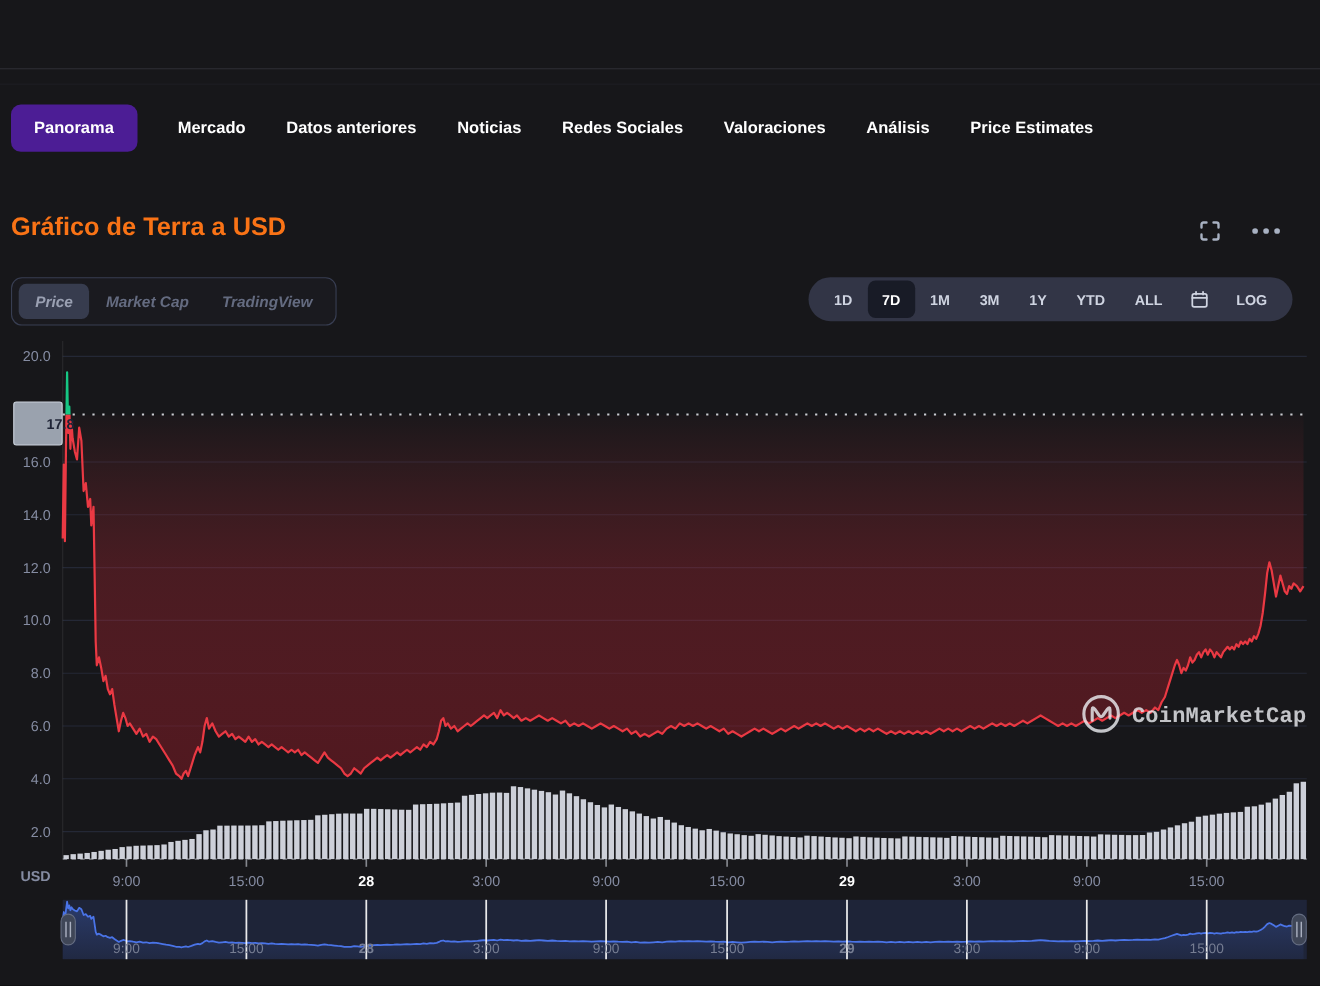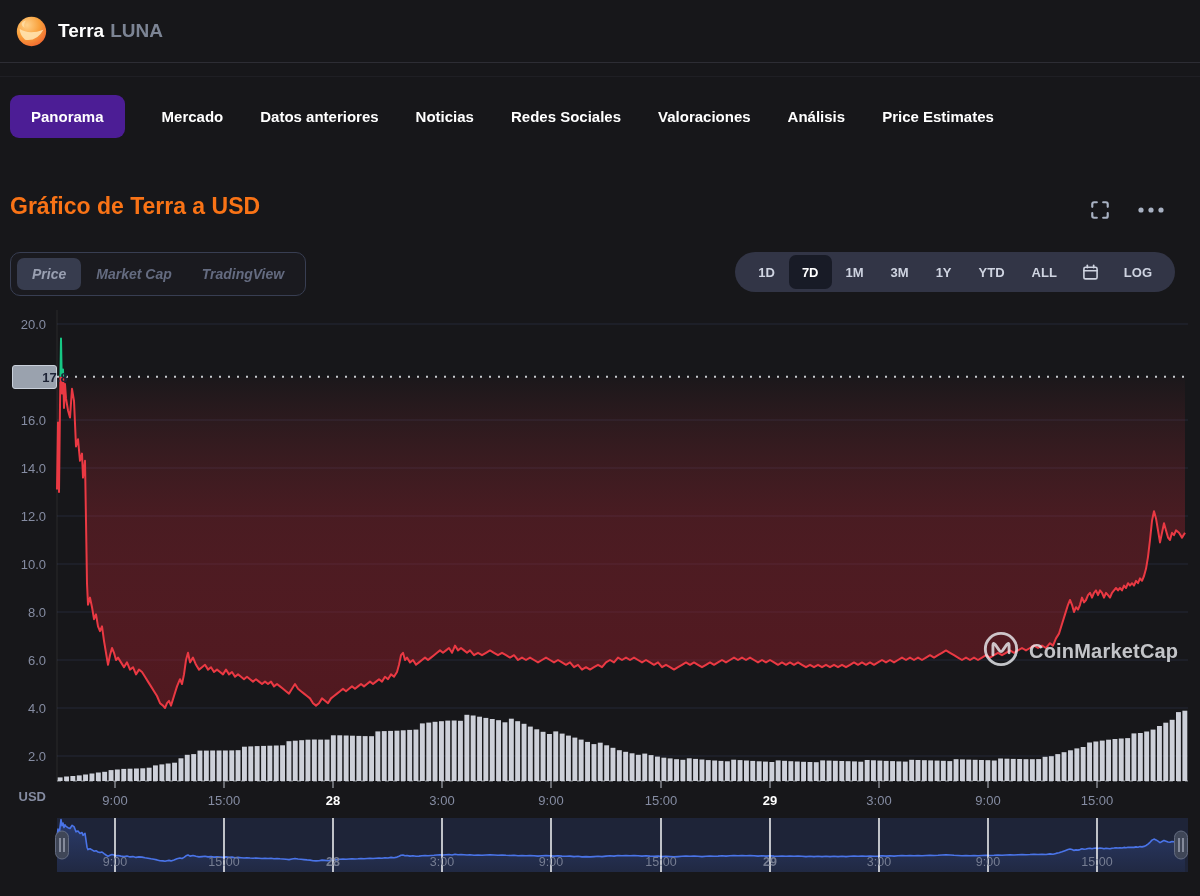--- a/index.html
+++ b/index.html
@@ -28,22 +28,22 @@
   .type-toggle{position:absolute;left:10px;top:252px;height:44px;border:1px solid #383e52;border-radius:10px;display:flex;align-items:center;padding:0 6px;background:rgba(34,37,49,0.25);}
   .type-tab{color:#646b80;font-size:14px;font-weight:700;padding:0 15px;height:32px;display:flex;align-items:center;cursor:pointer;border-radius:7px;white-space:nowrap;font-style:italic;}
   .type-tab.active{background:#373c4e;color:#9aa0b2;}
   .range-selector{position:absolute;right:25px;top:252px;height:40px;background:#323546;border-radius:20px;display:flex;align-items:center;padding:0 10px;gap:1px;}
   .range-btn{color:#cfd4e1;font-size:13px;font-weight:700;padding:0 13px;height:34px;display:flex;align-items:center;border-radius:7px;cursor:pointer;white-space:nowrap;}
   .range-btn.active{background:#181b26;color:#ffffff;}
   .range-btn.icon{padding:0 11px;}
 
   
   .chart-svg{position:absolute;left:0;top:0;width:1200px;height:896px;}
-  .ref-price-label{position:absolute;left:12px;top:365px;width:45px;height:24px;background:#9aa2ae;border:1px solid #c9d0da;border-radius:3px;color:#1d2335;font-size:13px;font-weight:700;display:flex;align-items:center;justify-content:center;z-index:3;padding-left:41px;}
-  .watermark{position:absolute;left:982px;top:630px;display:flex;align-items:center;gap:9px;opacity:0.8;z-index:2;pointer-events:none;}
+  .ref-price-label{position:absolute;left:12px;top:365px;width:45px;height:40px;background:#9aa2ae;border:1px solid #c9d0da;border-radius:3px;color:#1d2335;font-size:13px;font-weight:700;display:flex;align-items:center;justify-content:center;z-index:3;padding-left:41px;}
+  .watermark{position:absolute;left:982px;top:630px;display:flex;align-items:center;gap:9px;opacity:0.8;z-index:2;pointer-events:none;font-family:Liberation Mono, monospace;}
   .watermark-text{color:#eef0f4;font-size:20px;font-weight:700;letter-spacing:0.2px;}
 </style>
 </head>
 <body>
 
 <div class="page">
 
   <svg id="chart-svg" class="chart-svg" viewBox="0 0 1200 896">
       <defs>
         <linearGradient id="afill" x1="0" y1="376.79999999999995" x2="0" y2="781" gradientUnits="userSpaceOnUse">
@@ -317,39 +317,20 @@
         <line x1="60" y1="838" x2="60" y2="852" stroke="#aab0c0" stroke-width="1.3"></line>
         <line x1="64" y1="838" x2="64" y2="852" stroke="#aab0c0" stroke-width="1.3"></line>
       </g>
       <g>
         <rect x="1174.5" y="831" width="13" height="28" rx="6.5" fill="#3f4657" stroke="#646c81" stroke-width="1"></rect>
         <line x1="1179" y1="838" x2="1179" y2="852" stroke="#aab0c0" stroke-width="1.3"></line>
         <line x1="1183" y1="838" x2="1183" y2="852" stroke="#aab0c0" stroke-width="1.3"></line>
       </g>
     </svg>
 
-  <header class="coin-header">
-    <span class="coin-logo">
-      <svg viewBox="0 0 36 36" width="33" height="33">
-        <defs>
-          <radialGradient id="tg" cx="0.35" cy="0.28" r="0.95">
-            <stop offset="0" stop-color="#ffd089"></stop>
-              <stop offset="0.45" stop-color="#f9a13c"></stop>
-              <stop offset="1" stop-color="#ee4d2a"></stop>
-          </radialGradient>
-        </defs>
-        <circle cx="18" cy="18" r="16" fill="url(#tg)"></circle>
-        <path d="M5 15 Q 15 22 31 16 Q 24 29 11 27 Q 5.5 22 5 15 Z" fill="#ffe2ae" opacity="0.9"></path>
-        <path d="M12 6 Q 9 10 10.5 14 Q 6.5 12 7.5 8.5 Q 9.5 6.5 12 6 Z" fill="#ffe2ae" opacity="0.75"></path>
-      </svg>
-    </span>
-    <div class="coin-title">
-      <span>Terra</span><span class="coin-symbol">LUNA</span>
-    </div>
-  </header>
   <div class="header-divider"></div>
   <div class="header-divider2"></div>
 
   <nav class="page-tabs" id="page-tabs">
       <div class="page-tab active">Panorama</div>
       <div class="page-tab">Mercado</div>
       <div class="page-tab">Datos anteriores</div>
       <div class="page-tab">Noticias</div>
       <div class="page-tab">Redes Sociales</div>
       <div class="page-tab">Valoraciones</div>

